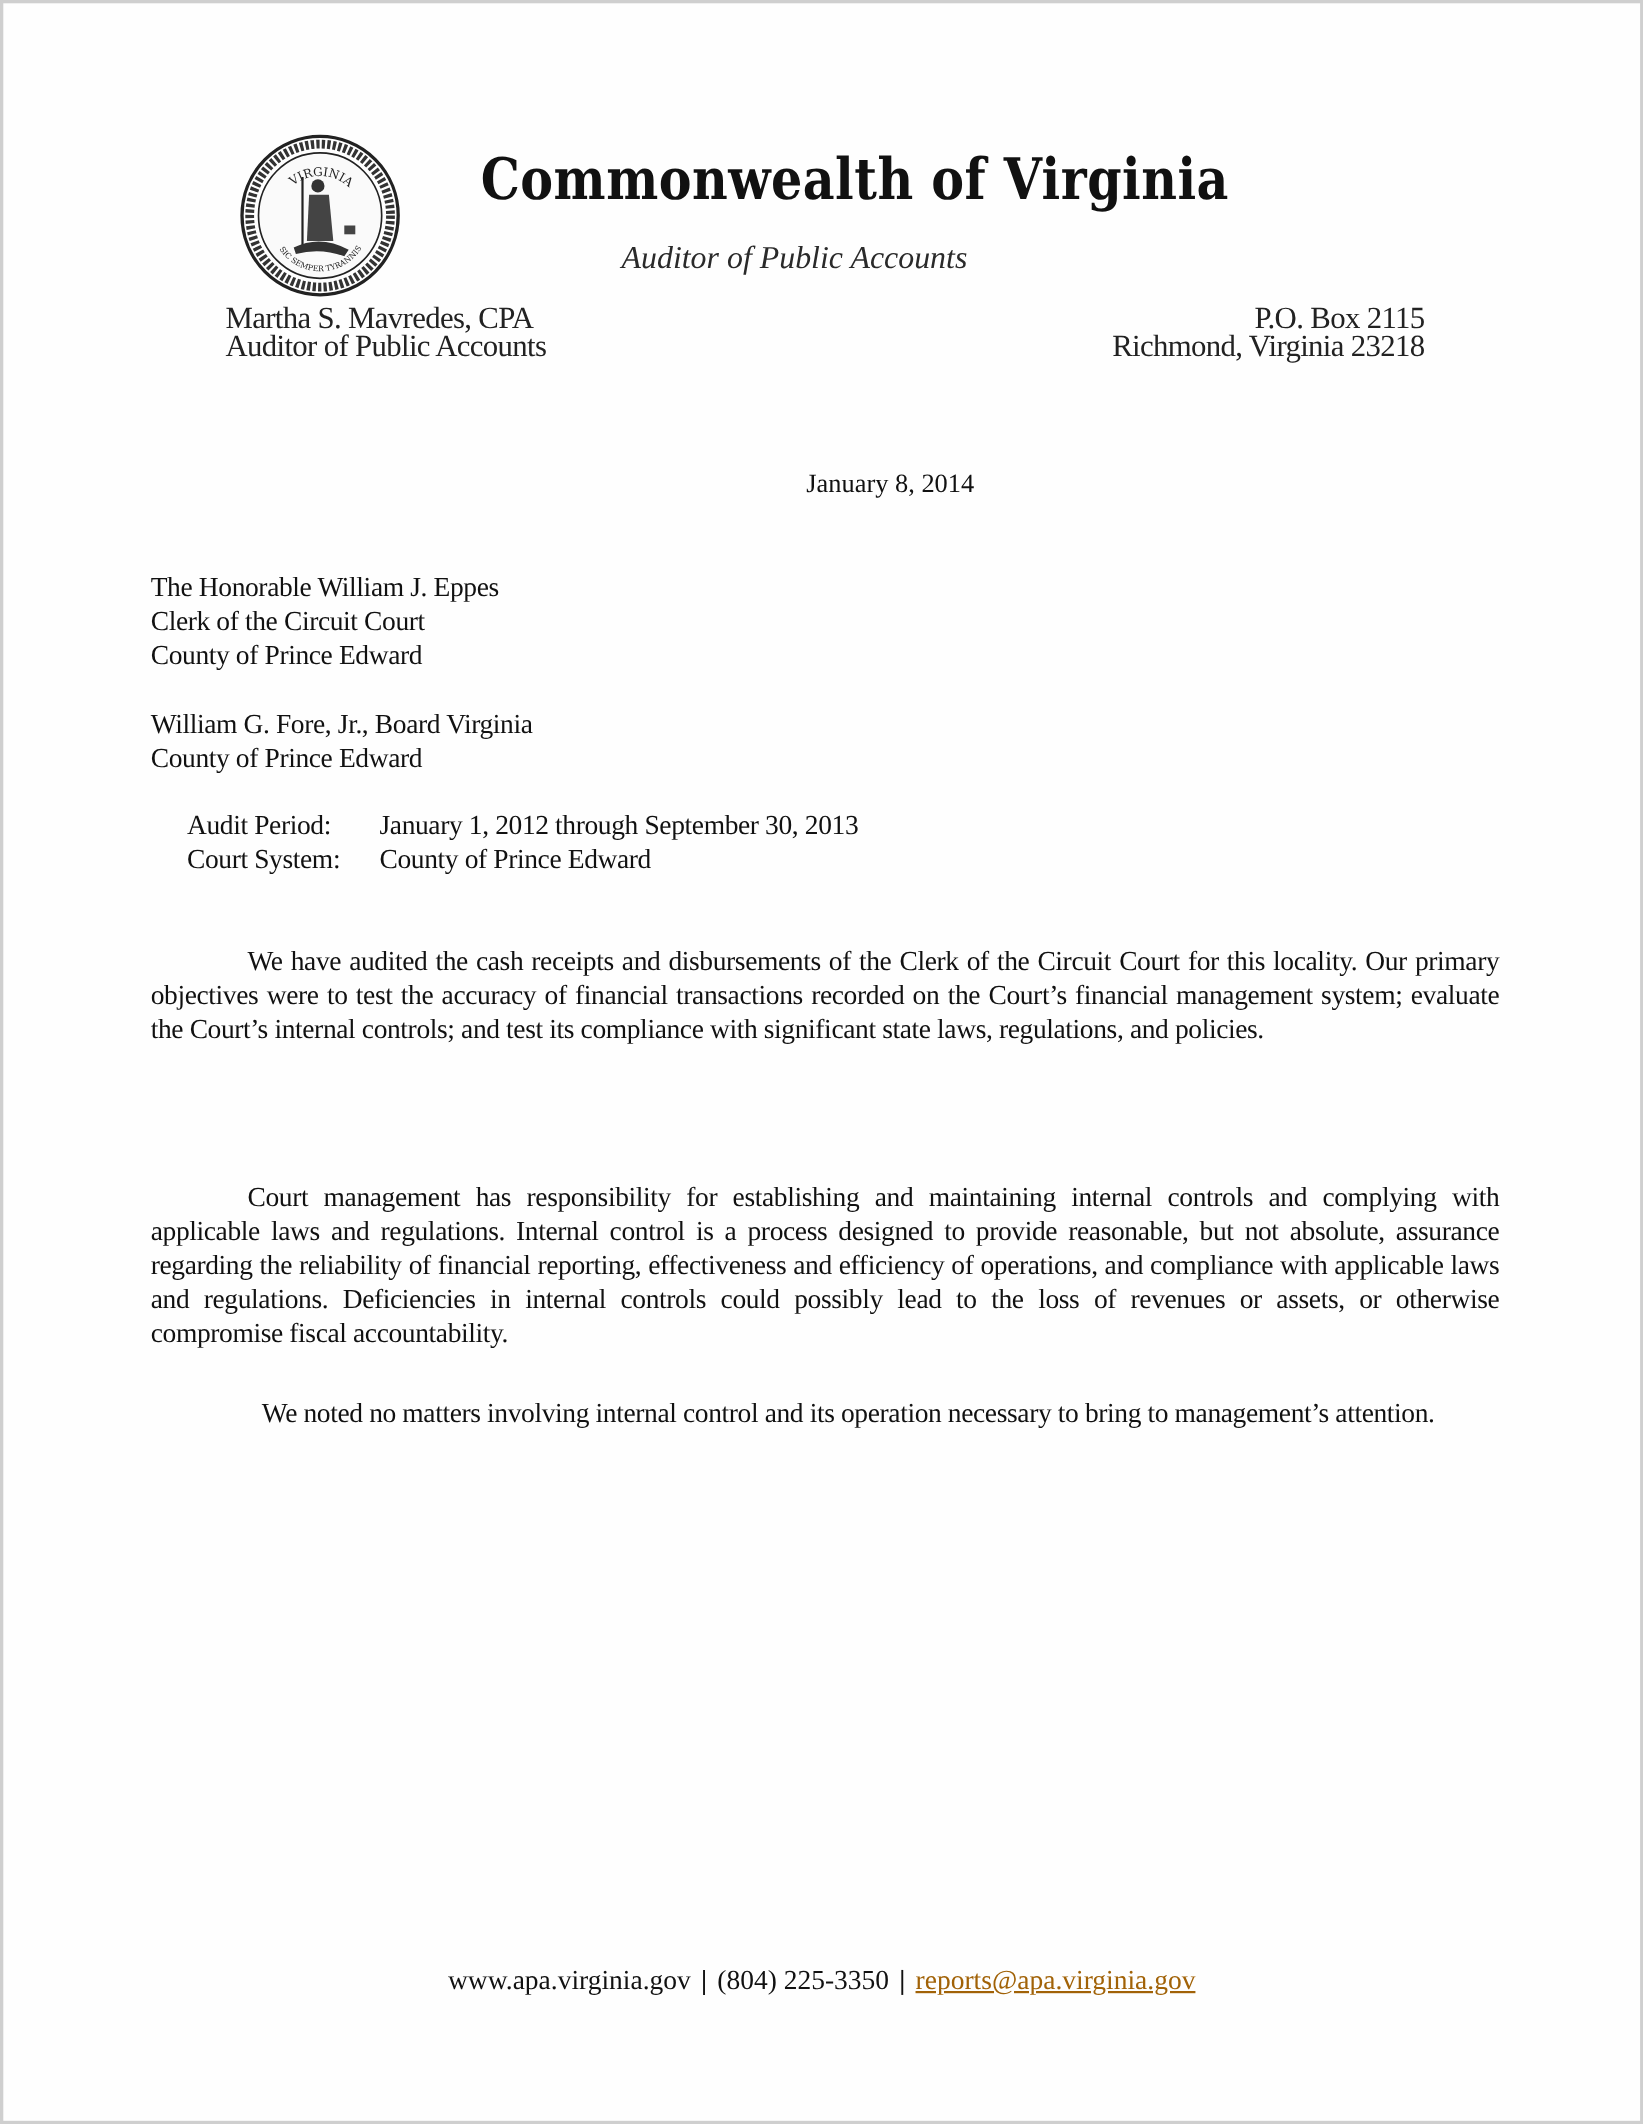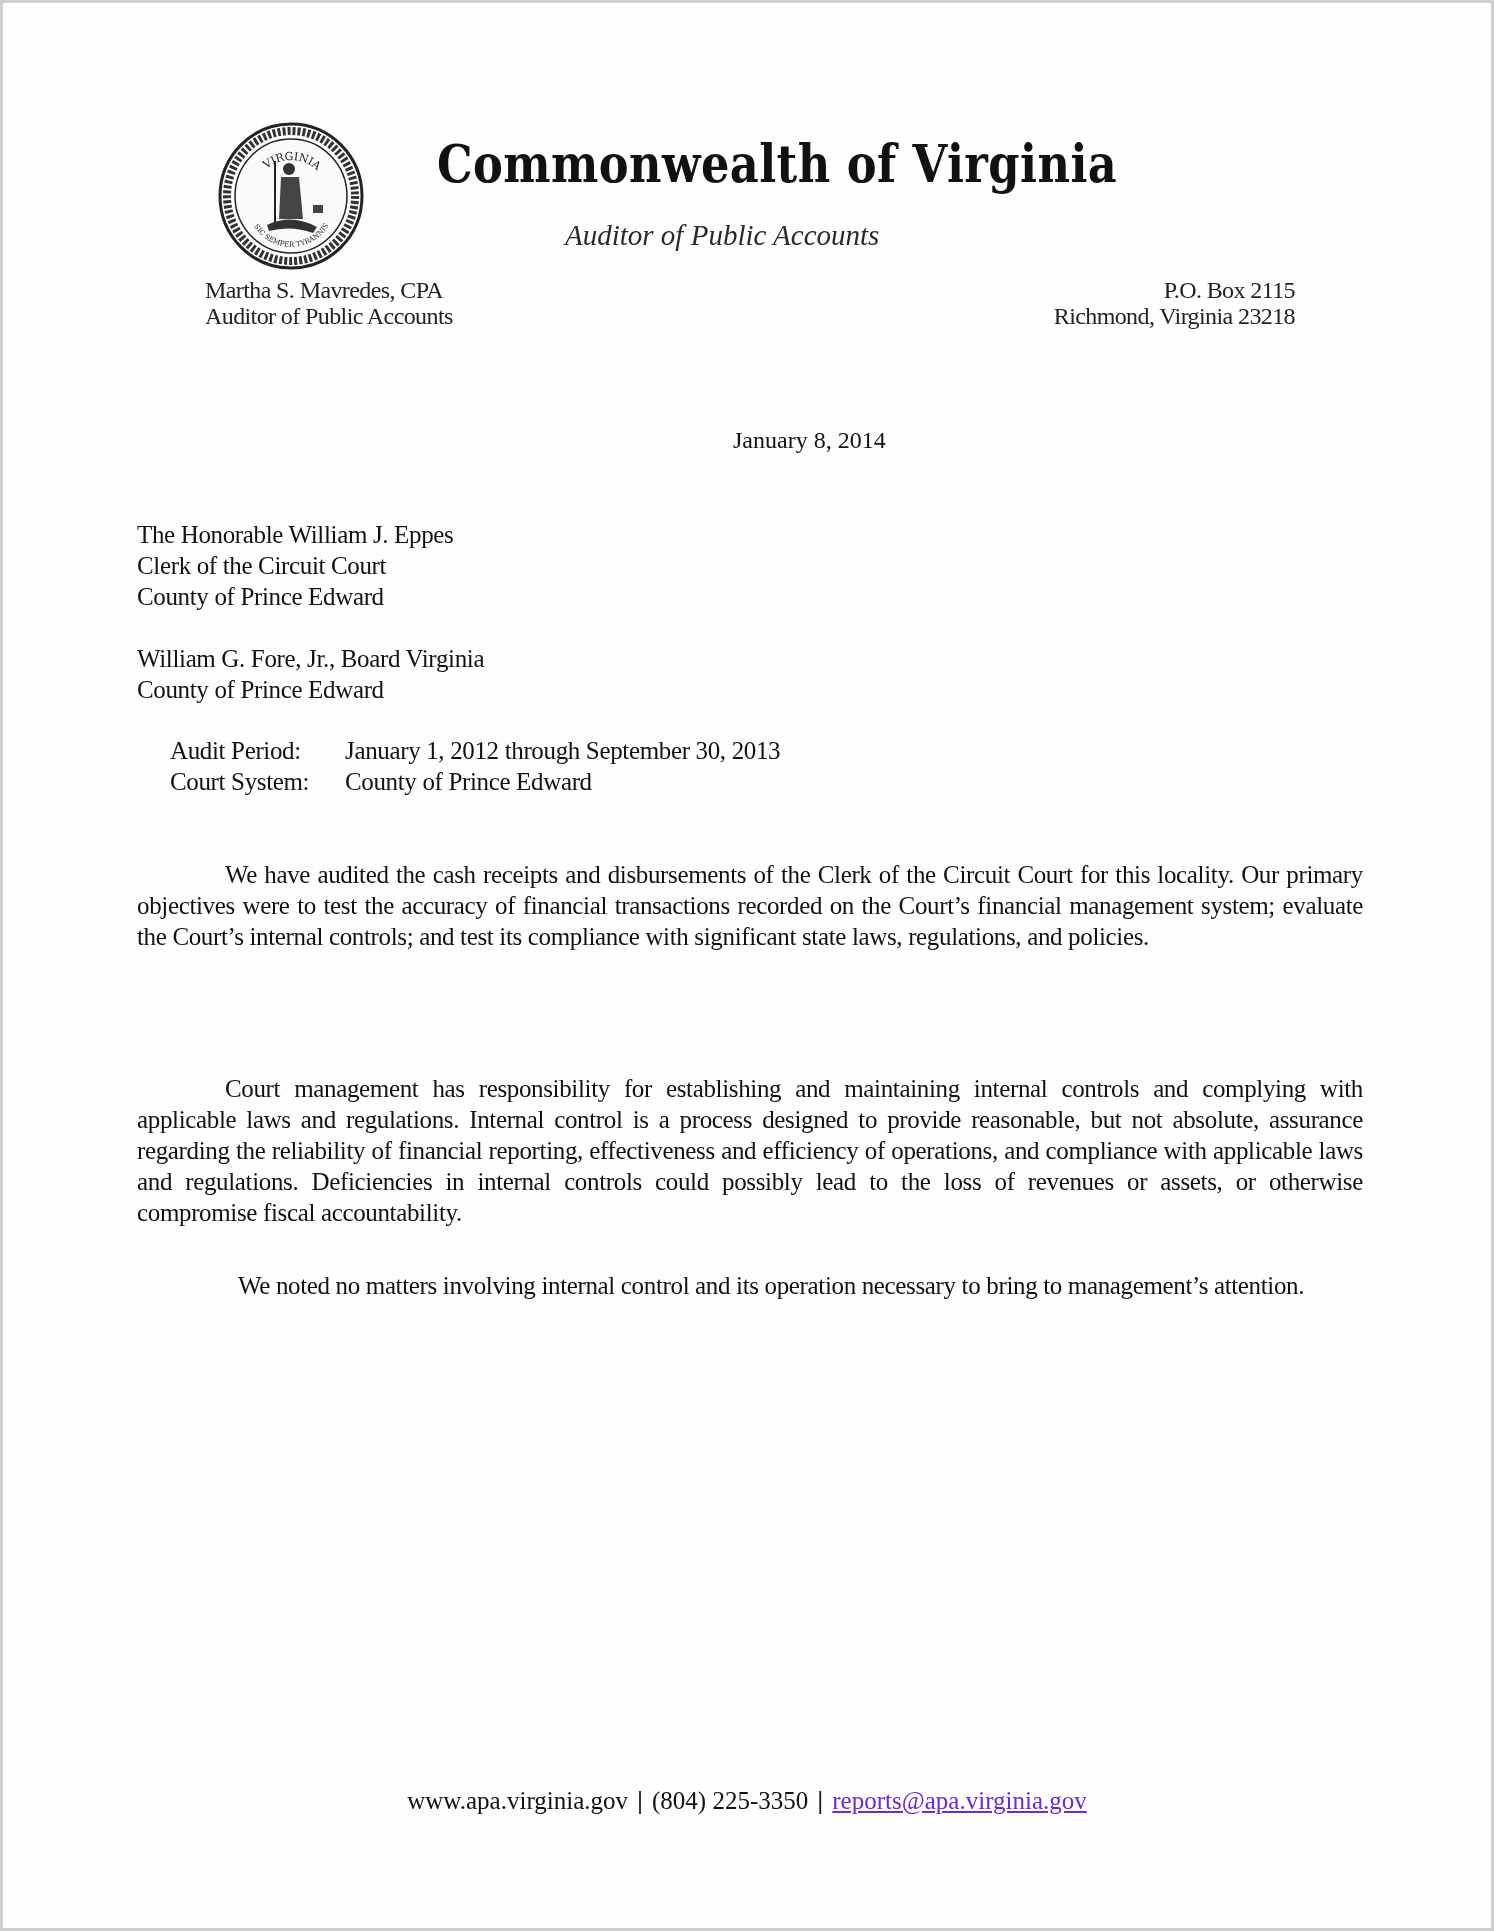--- a/index.html
+++ b/index.html
@@ -25,21 +25,21 @@
       color: #111; transform: scaleX(0.86); transform-origin: left top;
       white-space: nowrap;
     }
     .masthead-sub {
       position: absolute; left: 562px; top: 216px;
       font-family: "Liberation Serif", serif; font-style: italic;
       font-size: 29px; color: #2a2a2a; white-space: nowrap;
     }
     .left-block, .right-block {
       position: absolute; top: 274px;
-      font-family: "Liberation Serif", serif; font-size: 24px;
+      font-family: "Liberation Serif", serif; font-size: 28px;
       line-height: 26px; color: #222; letter-spacing: -0.6px;
     }
     .left-block { left: 202px; }
     .right-block { right: 196px; text-align: right; }
     .date {
       position: absolute; left: 730px; top: 424px;
       font-size: 24px; white-space: nowrap;
     }
     .body-text {
       position: absolute; left: 134px; width: 1226px;
@@ -54,21 +54,21 @@
     .p1 { top: 856px; text-align: justify; }
     .heading { top: 1010px; text-decoration: underline; text-underline-offset: 4px; }
     .p2 { top: 1070px; text-align: justify; }
     .p3 { top: 1254px; text-align: justify; }
     .indent { text-indent: 88px; }
     .footer {
       position: absolute; left: 0; right: 0; top: 1784px;
       text-align: center; font-size: 25px; white-space: nowrap;
     }
     .footer .sep { font-weight: bold; margin: 0 3px; }
-    .footer a { color: #6d28d9; text-decoration: underline; }
+    .footer a { color: #a16207; text-decoration: underline; }
   </style>
 </head>
 <body>
 
 <div class="page">
 
   <svg class="seal" viewBox="0 0 148 150">
     <ellipse cx="74" cy="75" rx="71" ry="72" fill="none" stroke="#222" stroke-width="3"></ellipse>
     <ellipse cx="74" cy="75" rx="64" ry="65" fill="none" stroke="#333" stroke-width="8" stroke-dasharray="3 2"></ellipse>
     <ellipse cx="74" cy="75" rx="56" ry="57" fill="#fafafa" stroke="#222" stroke-width="1.5"></ellipse>

